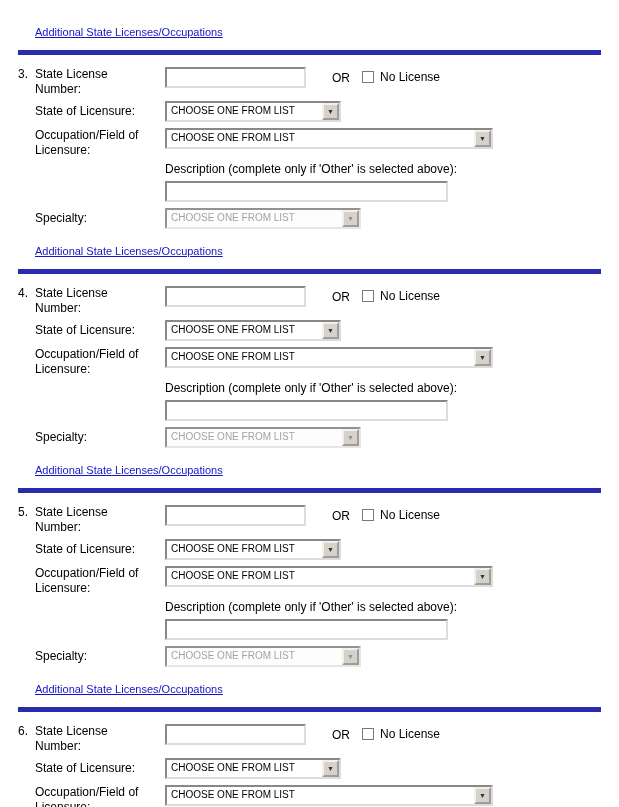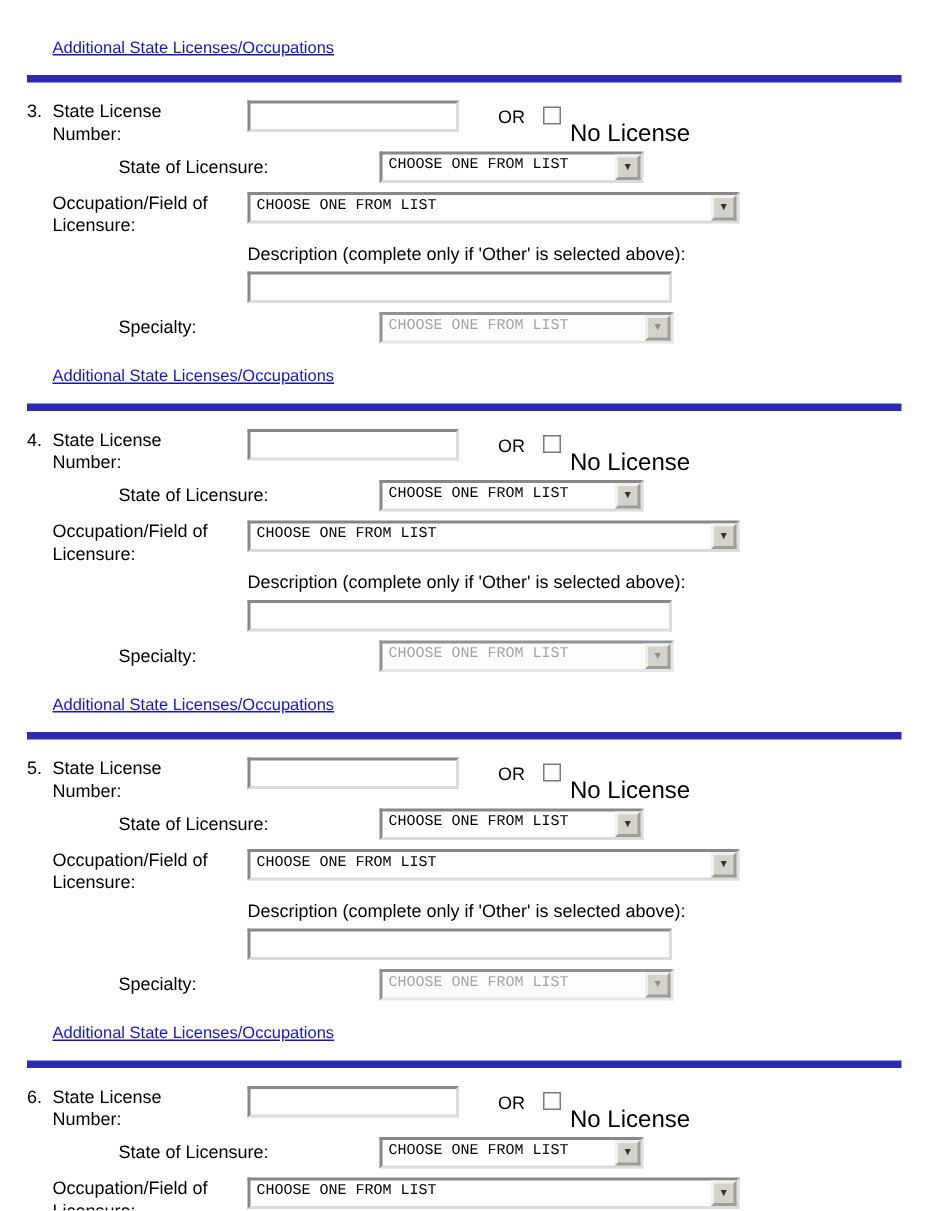--- a/index.html
+++ b/index.html
@@ -15,21 +15,21 @@
     color: var(--link, #1515c8); text-decoration: underline;
     cursor: pointer;
   }
   .divider {
     height: 5px; background: var(--divider, #2b2bb0);
     margin: 10px 18px 0 18px;
   }
   .section { padding-top: 12px; }
   .block { margin-bottom: 12px; }
   .row { display: flex; align-items: flex-start; padding-left: 18px; margin-bottom: 4px; }
-  .row.center { align-items: center; gap: 44px; }
+  .row.center { align-items: center; }
   .row.indent { padding-left: 165px; }
   .row.gap6 { margin-bottom: 6px; }
   .num {
     width: 17px; flex: 0 0 17px;
     font-size: 12px; line-height: 15px; color: #000;
   }
   .label {
     width: 130px; flex: 0 0 130px; padding-right: 16px;
     font-size: 12px; line-height: 15px; color: #000;
   }
@@ -40,33 +40,32 @@
     padding: 0 3px; outline: none;
   }
   .w140 { width: 141px; }
   .w282 { width: 283px; }
   .or-label { font-size: 12px; margin: 4px 12px 0 26px; }
   .checkbox {
     width: 12px; height: 12px; flex: 0 0 12px;
     border: 1px solid #7a7a7a; background: #fff;
     display: inline-block; margin-top: 4px; cursor: pointer;
   }
-  .cb-label { font-size: 16px; line-height: 15px; margin-left: 6px; margin-top: 15px; }
+  .cb-label { font-size: 12px; line-height: 15px; margin-left: 6px; margin-top: 3px; }
   .select {
     display: flex; height: 21px; background: #fff;
     border: 2px inset #dcdcdc; cursor: default;
   }
   .w175 { width: 176px; }
   .w327 { width: 328px; }
   .w195 { width: 196px; }
   .select-text {
     flex: 1 1 auto; font-size: 10px; line-height: 16px;
     padding-left: 4px; white-space: nowrap; overflow: hidden;
     color: #000;
-    font-family: Liberation Mono, monospace;
   }
   .select-arrow {
     flex: 0 0 17px; width: 17px;
     background: #d6d2ca; border: 2px outset #f2f0ea;
     display: flex; align-items: center; justify-content: center;
     font-size: 7px; color: #333;
   }
   .select.disabled { border-color: #e6e6e6; background: #fdfdfd; }
   .select.disabled .select-text { color: #a3a3a3; }
   .select.disabled .select-arrow { color: #8f8f8f; }

